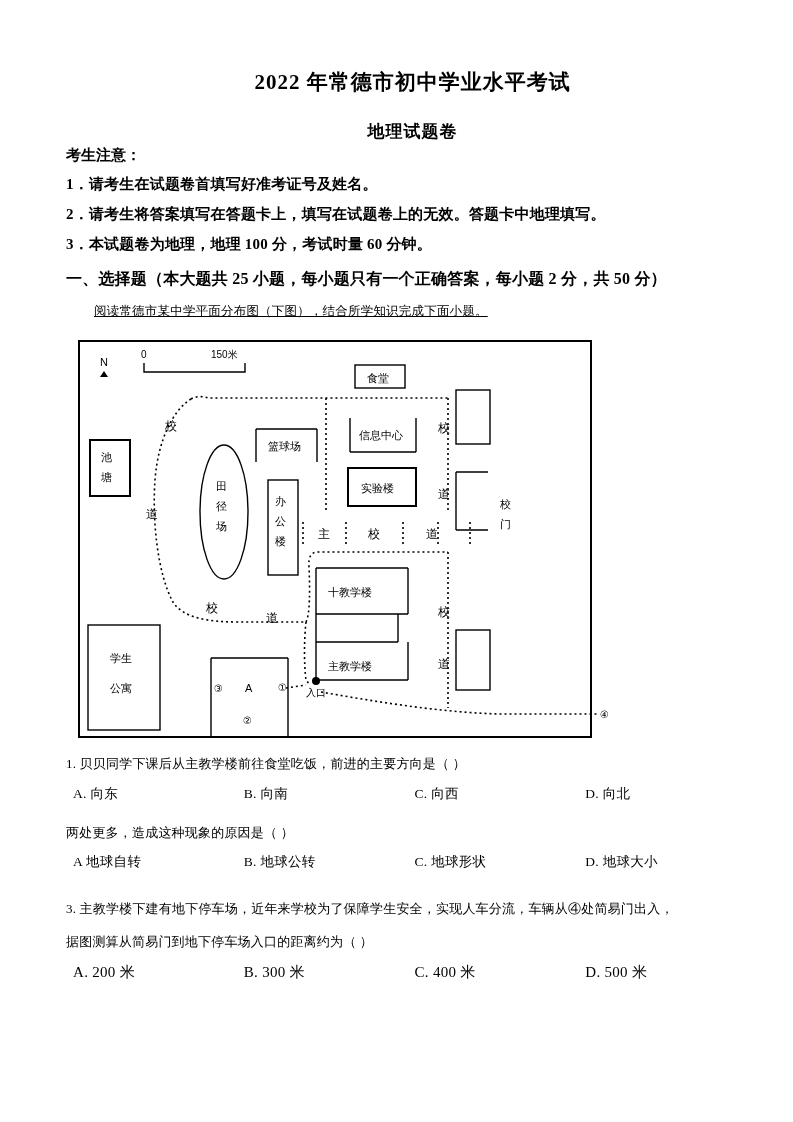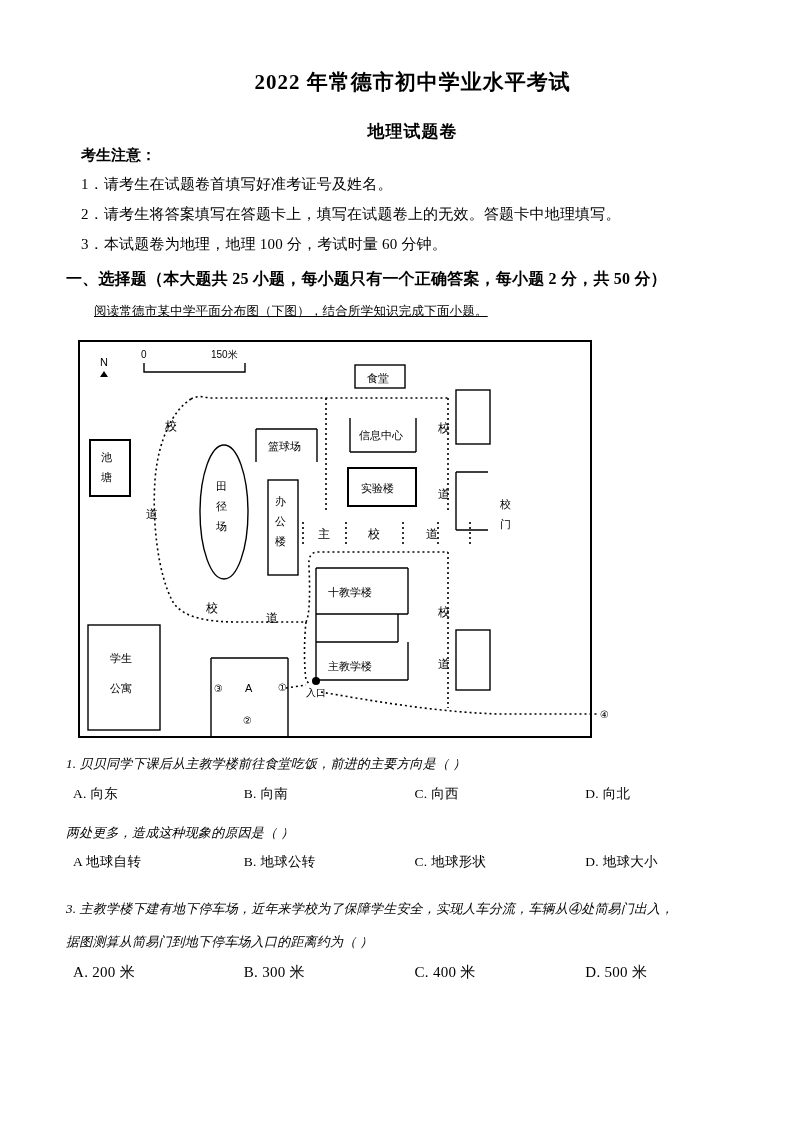--- a/index.html
+++ b/index.html
@@ -41,32 +41,32 @@
     letter-spacing: 1px;
     margin: 8px;
     position: absolute;
     left: 0; right: 0;
     top: 112px;
   }
 
   
   .notice {
     position: absolute;
-    left: 81px;
+    left: 66px;
     top: 146px;
     width: 680px;
   }
   .notice-head {
     font-size: 15px;
     font-weight: bold;
     margin: 0 0 10px 0;
   }
   .notice-line {
     font-size: 15px;
-    font-weight: normal;
+    font-weight: bold;
     margin: 0 0 11px 0;
     letter-spacing: 0.2px;
   }
   .section-head {
     position: absolute;
     left: 66px;
     top: 269px;
     font-size: 16px;
     font-weight: bold;
     letter-spacing: 0.2px;
@@ -140,21 +140,20 @@
     position: absolute;
     left: 66px;
     top: 752px;
     width: 690px;
   }
   .q-stem {
     font-size: 13px;
     margin: 0 0 15px 0;
     line-height: 1.9;
     letter-spacing: 0.2px;
-    font-style: italic;
   }
   .q-stem.tight { margin-bottom: 8px; }
   .opts {
     display: flex;
     margin: 0 0 18px 7px;
     font-size: 13.5px;
   }
   .opts .opt {
     width: 25%;
     letter-spacing: 0.3px;

